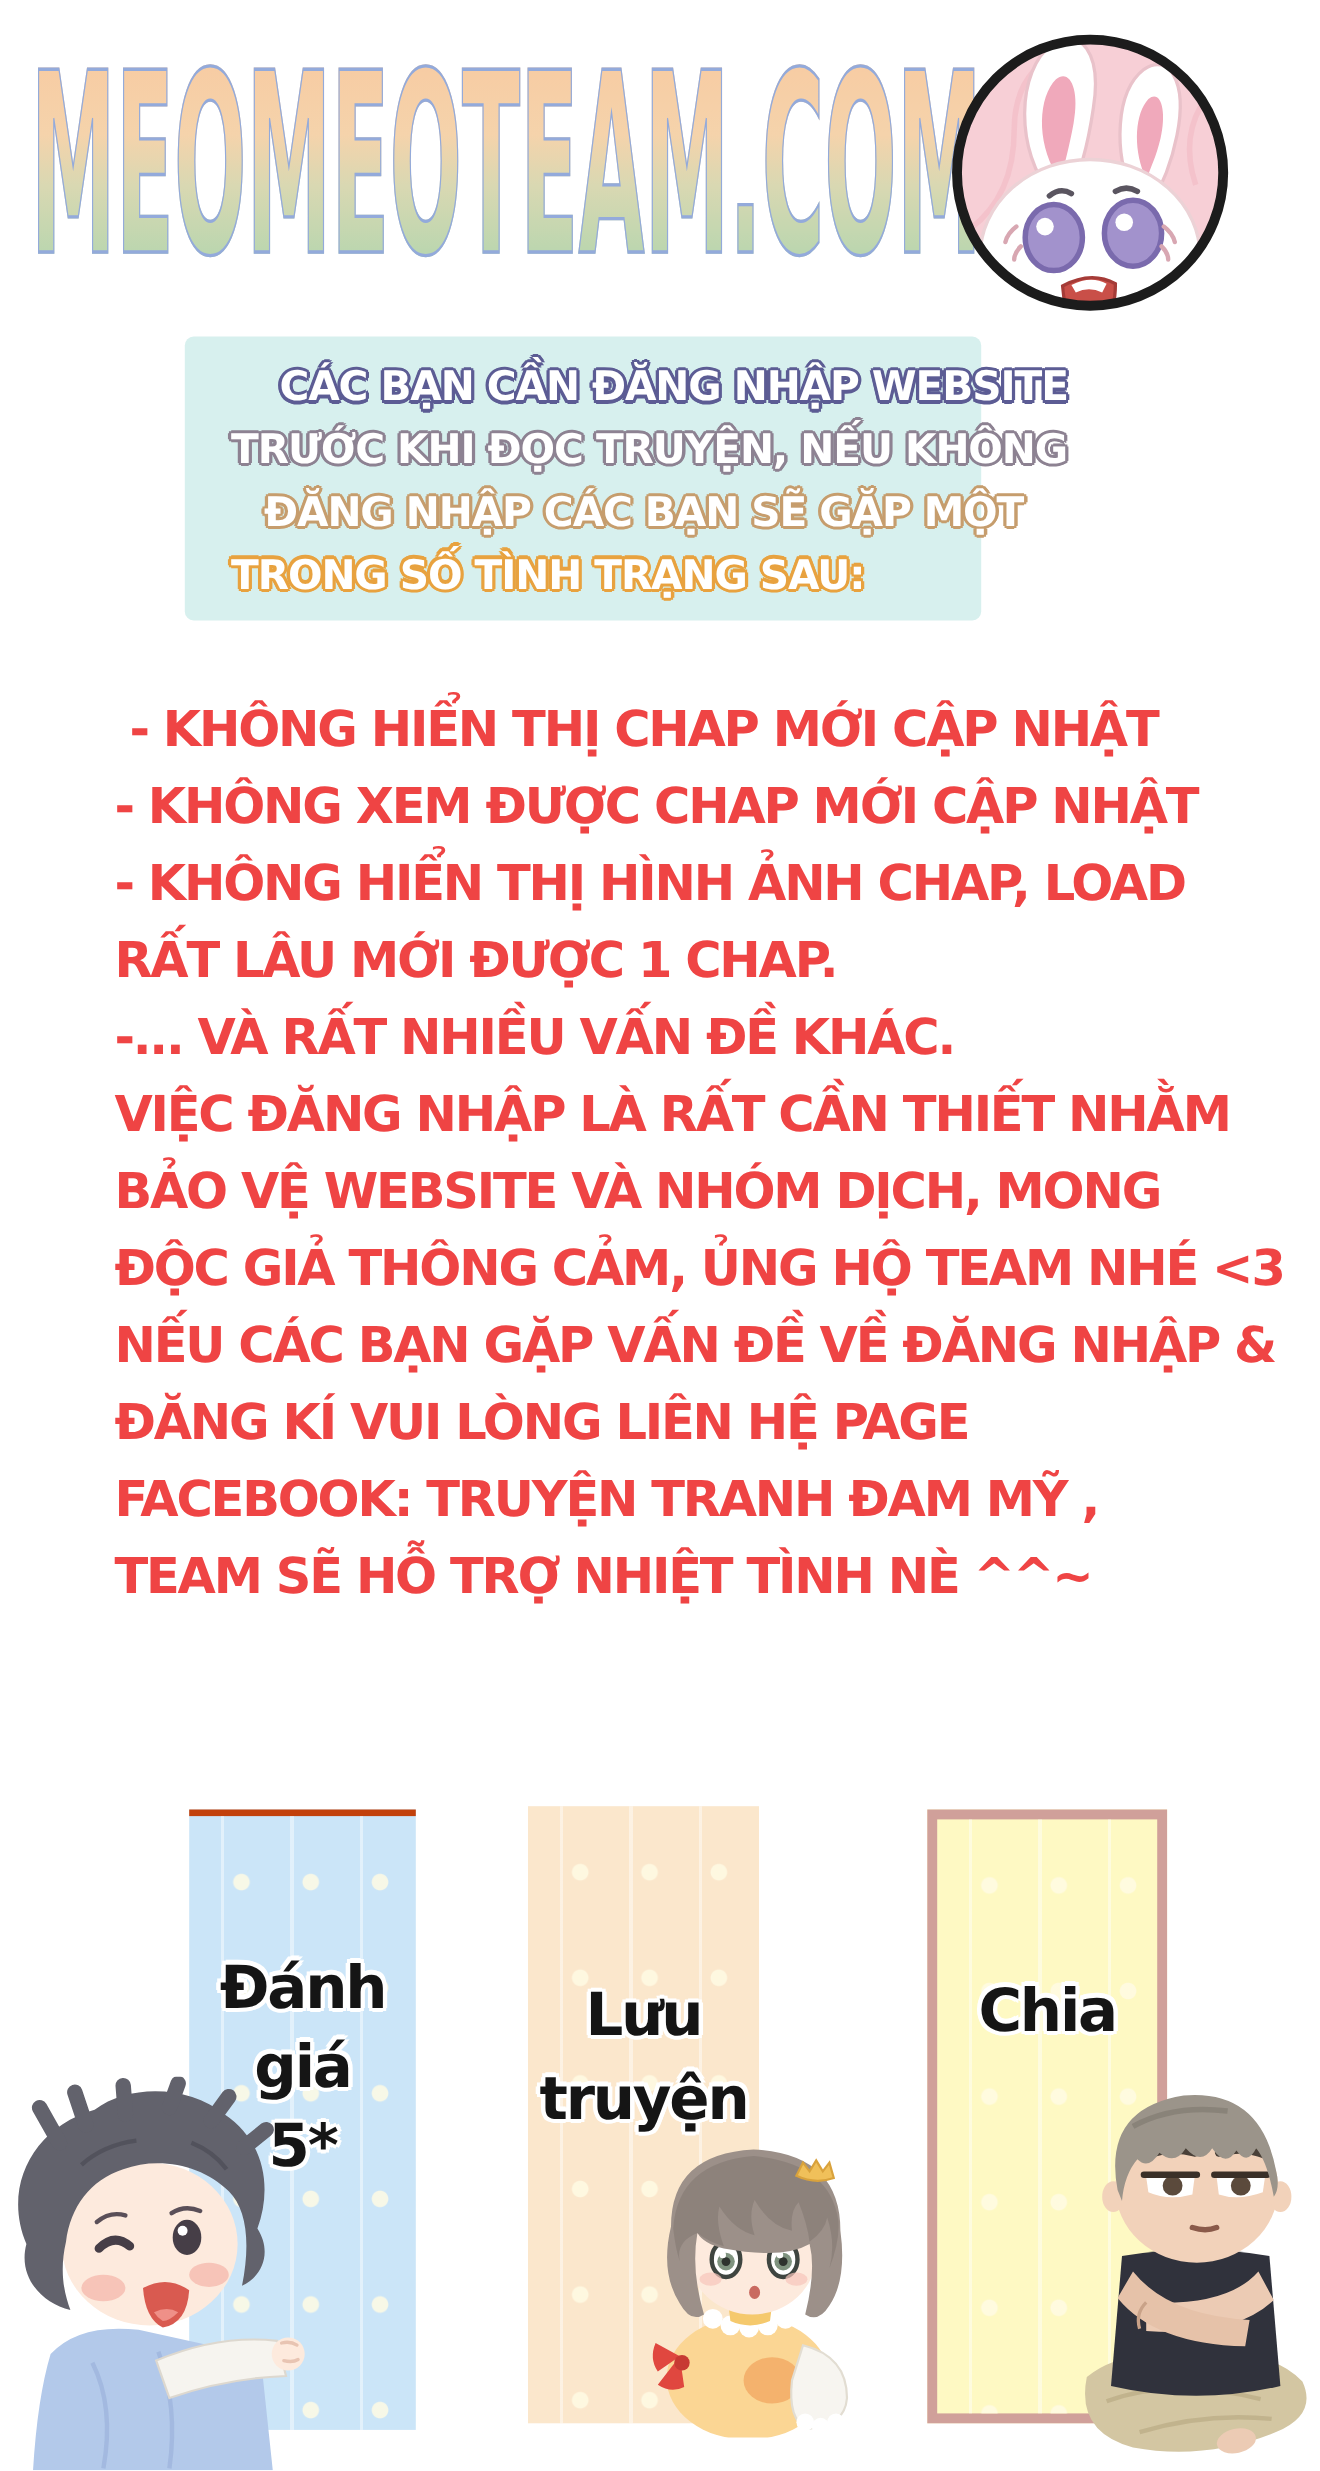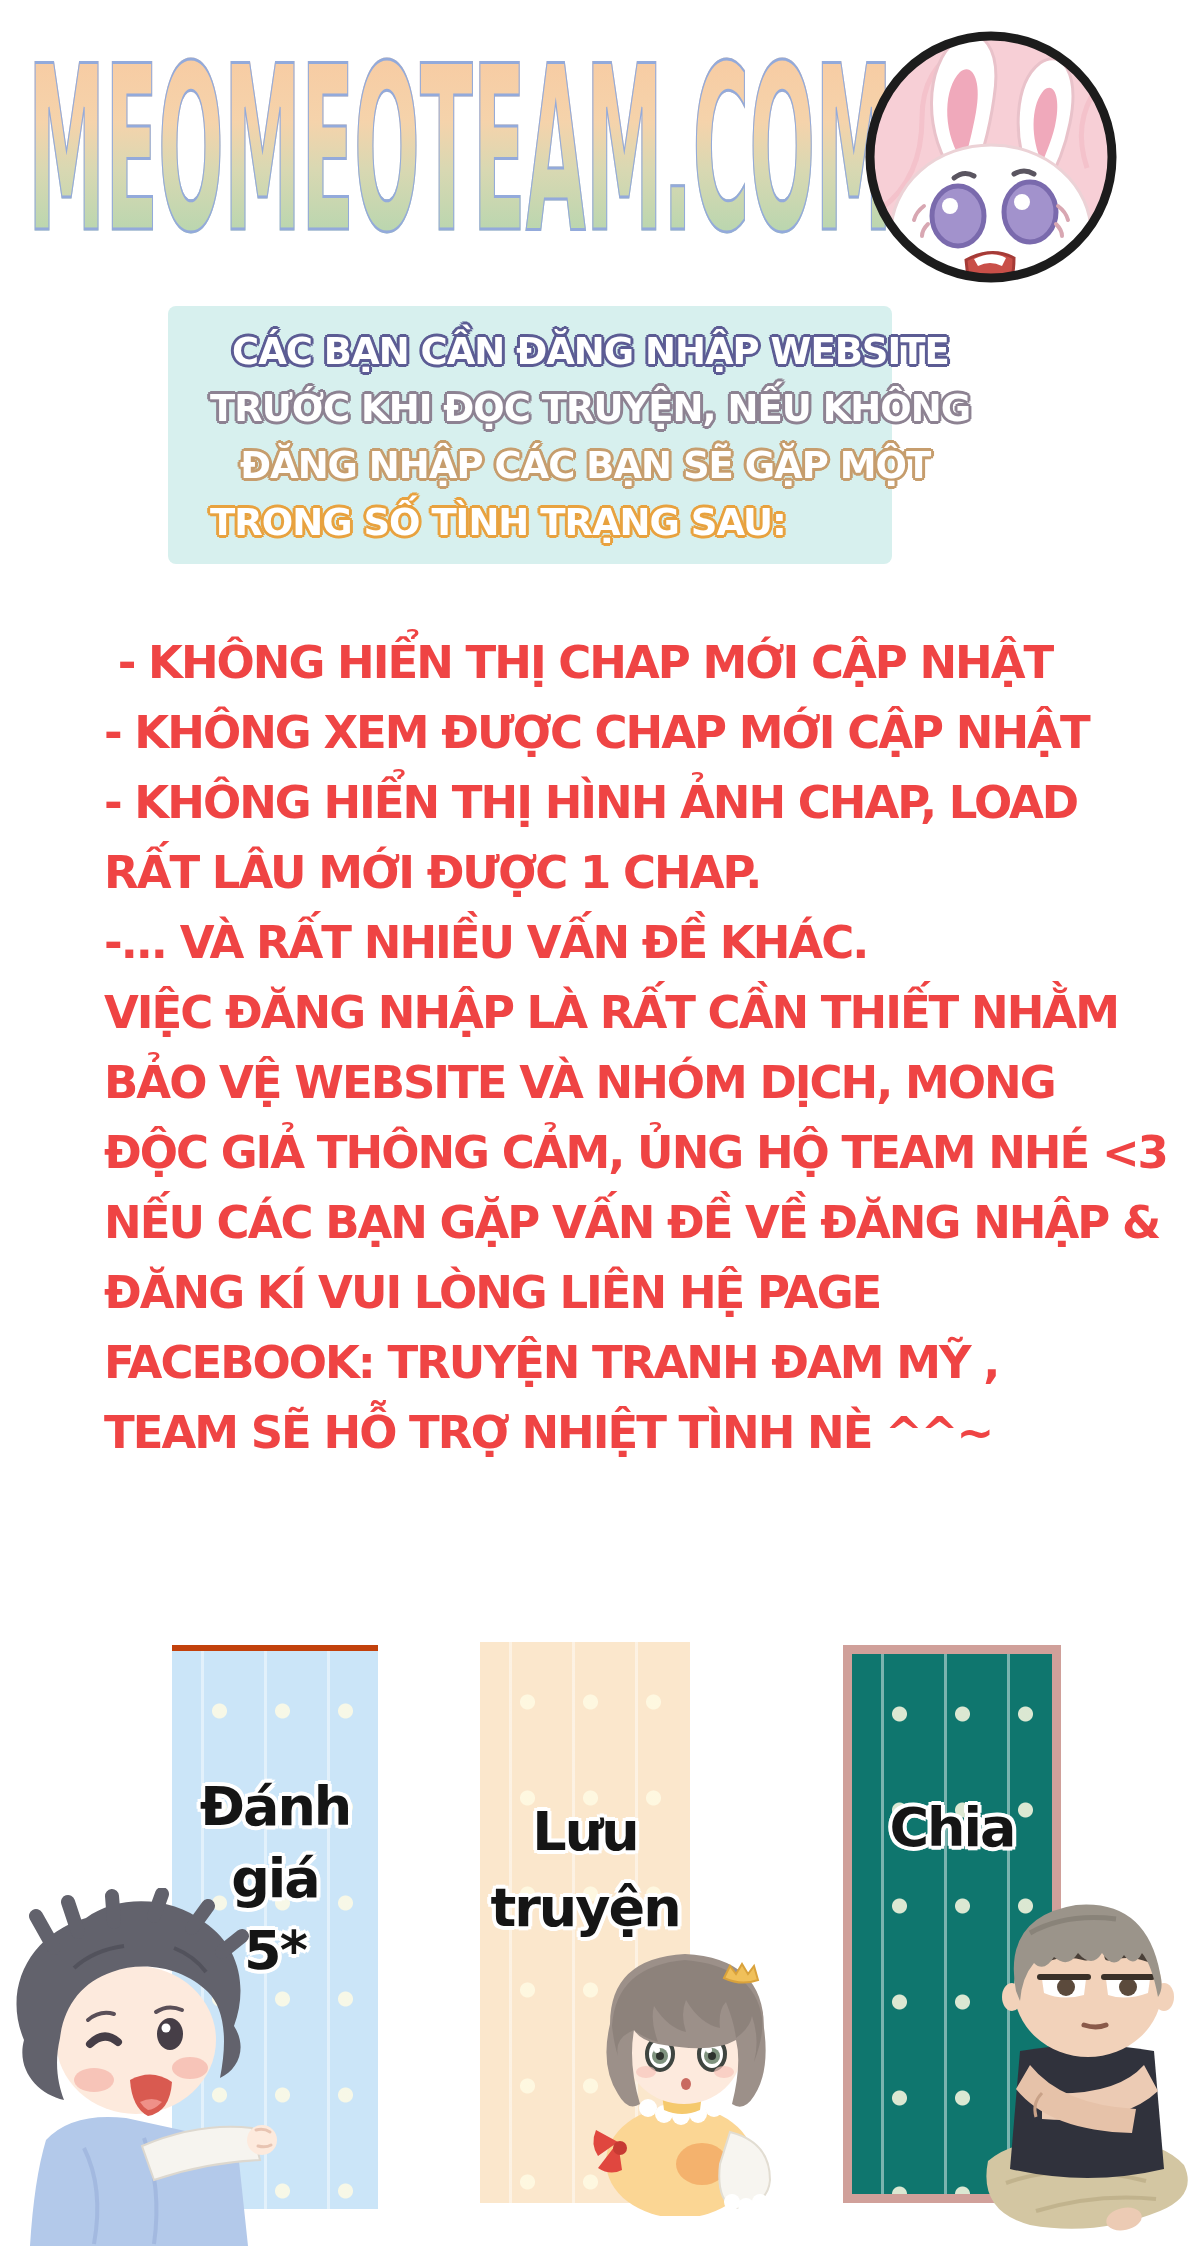--- a/index.html
+++ b/index.html
@@ -17,42 +17,42 @@
   }
 
   
   #mascot{position:absolute;left:862px;top:28px;width:258px;height:258px;}
 
   
   #notice-box{position:absolute;left:168px;top:306px;width:724px;height:258px;
     background:#d7f0ee;border-radius:8px;}
   .notice-line{position:relative;white-space:pre;font-weight:bold;font-size:37px;line-height:57px;
     letter-spacing:-1px;color:#ffffff;padding-left:42px;}
-  .notice-line.n0{padding-left:64px;padding-top:17px;
+  .notice-line.n0{padding-left:86px;padding-top:17px;
     text-shadow:-3px 0 #5c5c94,3px 0 #5c5c94,0 -3px #5c5c94,0 3px #5c5c94,-2px -2px #5c5c94,2px -2px #5c5c94,-2px 2px #5c5c94,2px 2px #5c5c94;}
   .notice-line.n1{text-shadow:-3px 0 #8d8292,3px 0 #8d8292,0 -3px #8d8292,0 3px #8d8292,-2px -2px #8d8292,2px -2px #8d8292,-2px 2px #8d8292,2px 2px #8d8292;}
   .notice-line.n2{padding-left:72px;
     text-shadow:-3px 0 #c69d6d,3px 0 #c69d6d,0 -3px #c69d6d,0 3px #c69d6d,-2px -2px #c69d6d,2px -2px #c69d6d,-2px 2px #c69d6d,2px 2px #c69d6d;}
   .notice-line.n3{text-shadow:-3px 0 #e8a23f,3px 0 #e8a23f,0 -3px #e8a23f,0 3px #e8a23f,-2px -2px #e8a23f,2px -2px #e8a23f,-2px 2px #e8a23f,2px 2px #e8a23f;}
 
   
   #body-text{position:absolute;left:104px;top:628px;width:1010px;}
   .body-line{white-space:pre;font-weight:bold;font-size:45px;line-height:70px;
     letter-spacing:-2px;color:#ef4444;}
 
   
   .card{position:absolute;top:1645px;height:558px;}
   .card-pattern{position:absolute;inset:0;
     background-image:
       radial-gradient(circle,rgba(255,251,228,.85) 7px,rgba(255,251,228,0) 8px),
       repeating-linear-gradient(90deg,transparent 0 29px,rgba(255,255,255,.45) 29px 32px,transparent 32px 63px);
     background-size:63px 96px,auto;background-position:16px 12px,0 0;}
   #card-rate{left:172px;width:206px;background:#cbe5f8;border-top:6px solid #c2410c;}
   #card-save{left:480px;width:210px;background:#fbe7cc;top:1642px;height:561px;}
-  #card-share{left:843px;width:218px;background:#0f766e;border:9px solid #d0a09a;box-sizing:border-box;padding-left:15px;}
+  #card-share{left:843px;width:218px;background:#fef9c3;border:9px solid #d0a09a;box-sizing:border-box;padding-left:15px;}
   .card-label{position:absolute;left:0;width:100%;text-align:center;font-weight:bold;
     font-size:54px;line-height:72px;letter-spacing:-2px;color:#151515;
     text-shadow:-4px 0 #fff,4px 0 #fff,0 -4px #fff,0 4px #fff,-3px -3px #fff,3px -3px #fff,-3px 3px #fff,3px 3px #fff;}
   #card-rate .card-label{top:120px;}
   #card-save .card-label{top:152px;line-height:76px;}
   #card-share .card-label{top:136px;line-height:76px;}
 
   
   .chibi{position:absolute;}
   #chibi-boy-hug{left:-6px;top:1888px;width:292px;height:358px;}

